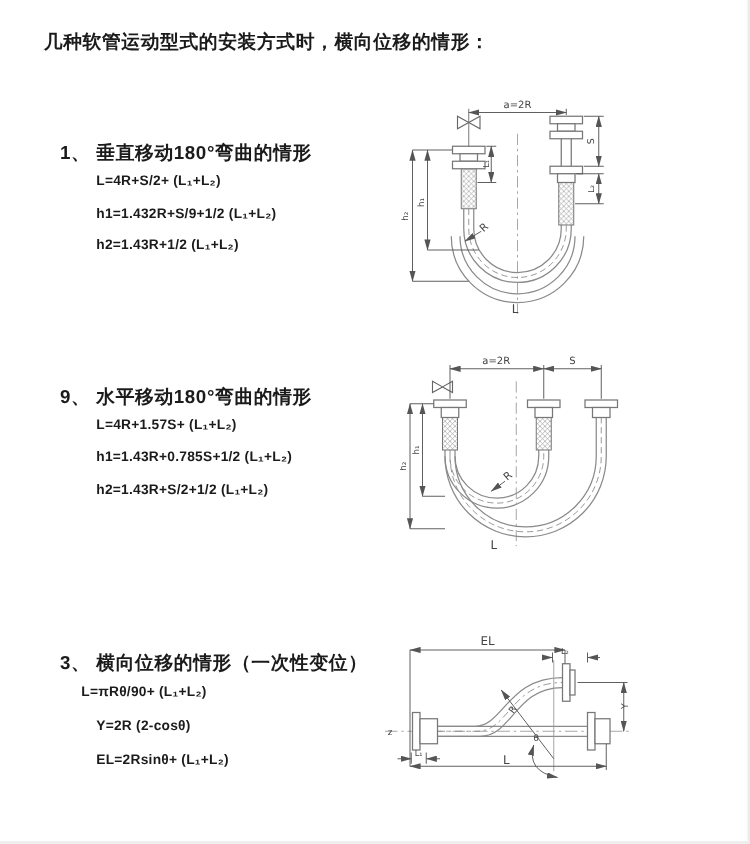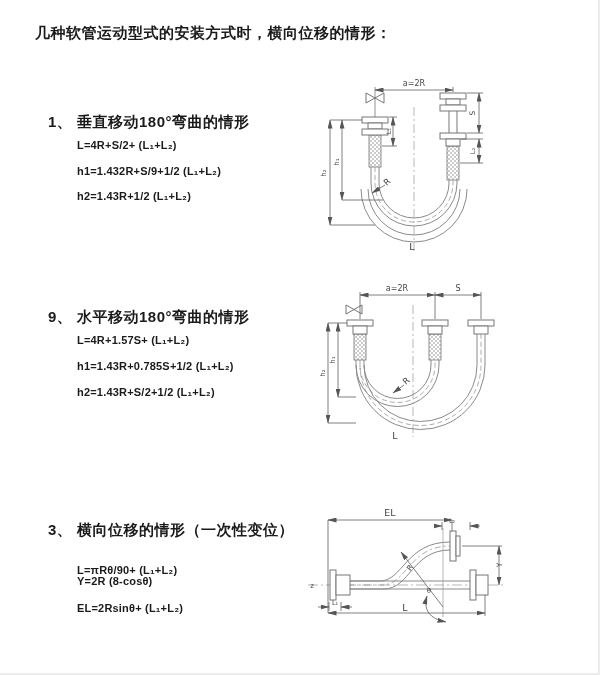--- a/index.html
+++ b/index.html
@@ -10,42 +10,42 @@
   }
   .abs{position:absolute;white-space:nowrap;}
   .title{left:35px;top:24px;font-size:15px;font-weight:bold;letter-spacing:.5px;}
   .heading{font-size:15px;font-weight:bold;letter-spacing:.5px;text-align:right;}
   .formula{font-size:11px;font-weight:bold;letter-spacing:.2px;}
   .h1{left:48px;top:113px;}
   .f11{left:77px;top:139px;} .f12{left:77px;top:165px;} .f13{left:77px;top:190px;}
   .h2{left:48px;top:308px;}
   .f21{left:77px;top:334px;} .f22{left:77px;top:360px;text-align:right;} .f23{left:77px;top:386px;}
   .h3{left:48px;top:521px;}
-  .f31{left:77px;top:548px;margin-top:16px;} .f32{left:77px;top:575px;} .f33{left:77px;top:602px;}
+  .f31{left:65px;top:548px;} .f32{left:77px;top:575px;} .f33{left:77px;top:602px;}
   svg{position:absolute;}
   svg text{font-family:"DejaVu Sans", sans-serif;fill:#444;}
 </style>
 </head>
 <body>
 
 <div class="abs title">几种软管运动型式的安装方式时，横向位移的情形：</div>
 
 <div class="abs heading h1">1、 垂直移动180°弯曲的情形</div>
 <div class="abs formula f11">L=4R+S/2+ (L₁+L₂)</div>
 <div class="abs formula f12">h1=1.432R+S/9+1/2 (L₁+L₂)</div>
 <div class="abs formula f13">h2=1.43R+1/2 (L₁+L₂)</div>
 
 <div class="abs heading h2">9、 水平移动180°弯曲的情形</div>
 <div class="abs formula f21">L=4R+1.57S+ (L₁+L₂)</div>
 <div class="abs formula f22">h1=1.43R+0.785S+1/2 (L₁+L₂)</div>
 <div class="abs formula f23">h2=1.43R+S/2+1/2 (L₁+L₂)</div>
 
 <div class="abs heading h3">3、 横向位移的情形（一次性变位）</div>
 <div class="abs formula f31">L=πRθ/90+ (L₁+L₂)</div>
-<div class="abs formula f32">Y=2R (8-cosθ)</div>
+<div class="abs formula f32">Y=2R (2-cosθ)</div>
 <div class="abs formula f33">EL=2Rsinθ+ (L₁+L₂)</div>
 
 <svg style="left:315px;top:65px" width="235" height="190" viewBox="0 0 235 190">
   <defs>
     <marker id="ar1" markerUnits="userSpaceOnUse" markerWidth="9" markerHeight="5" refX="8.5" refY="2.5" orient="auto-start-reverse">
       <path d="M0 0 L9 2.5 L0 5 Z" fill="#555"></path>
     </marker>
     <pattern id="br1" patternUnits="userSpaceOnUse" width="4" height="4">
       <path d="M0 4L4 0M0 0L4 4" stroke="#999" stroke-width="0.5"></path>
     </pattern>

